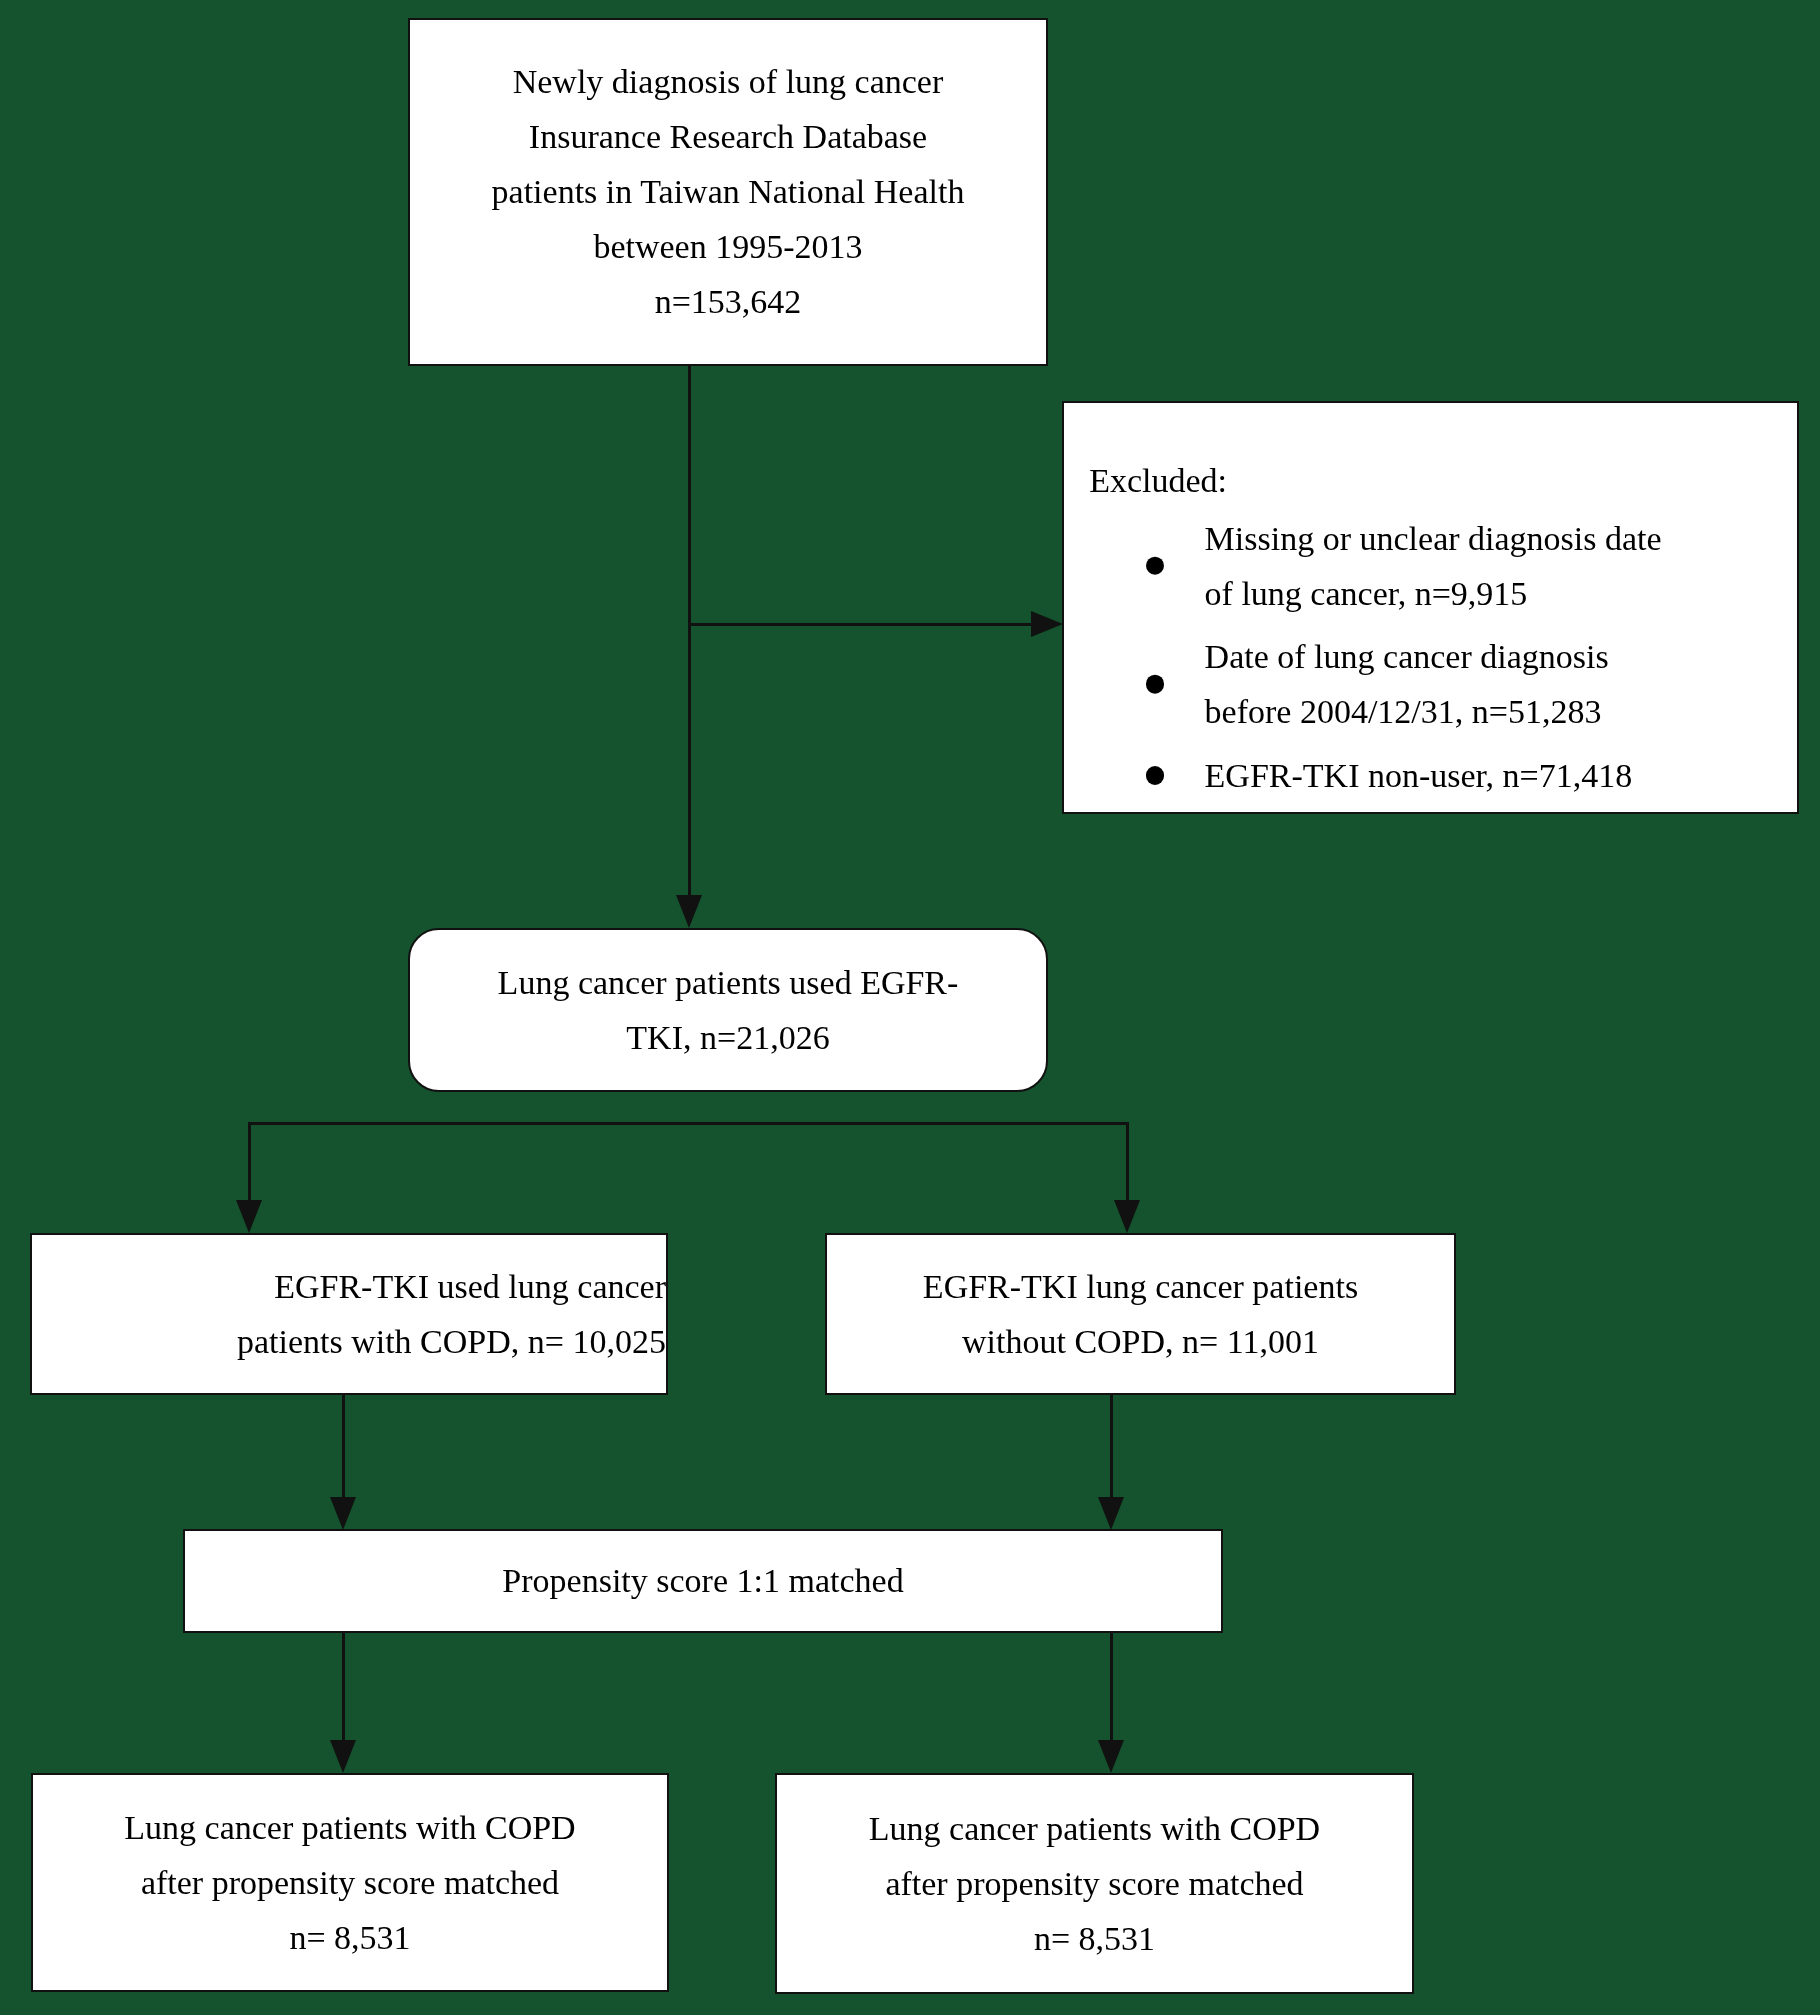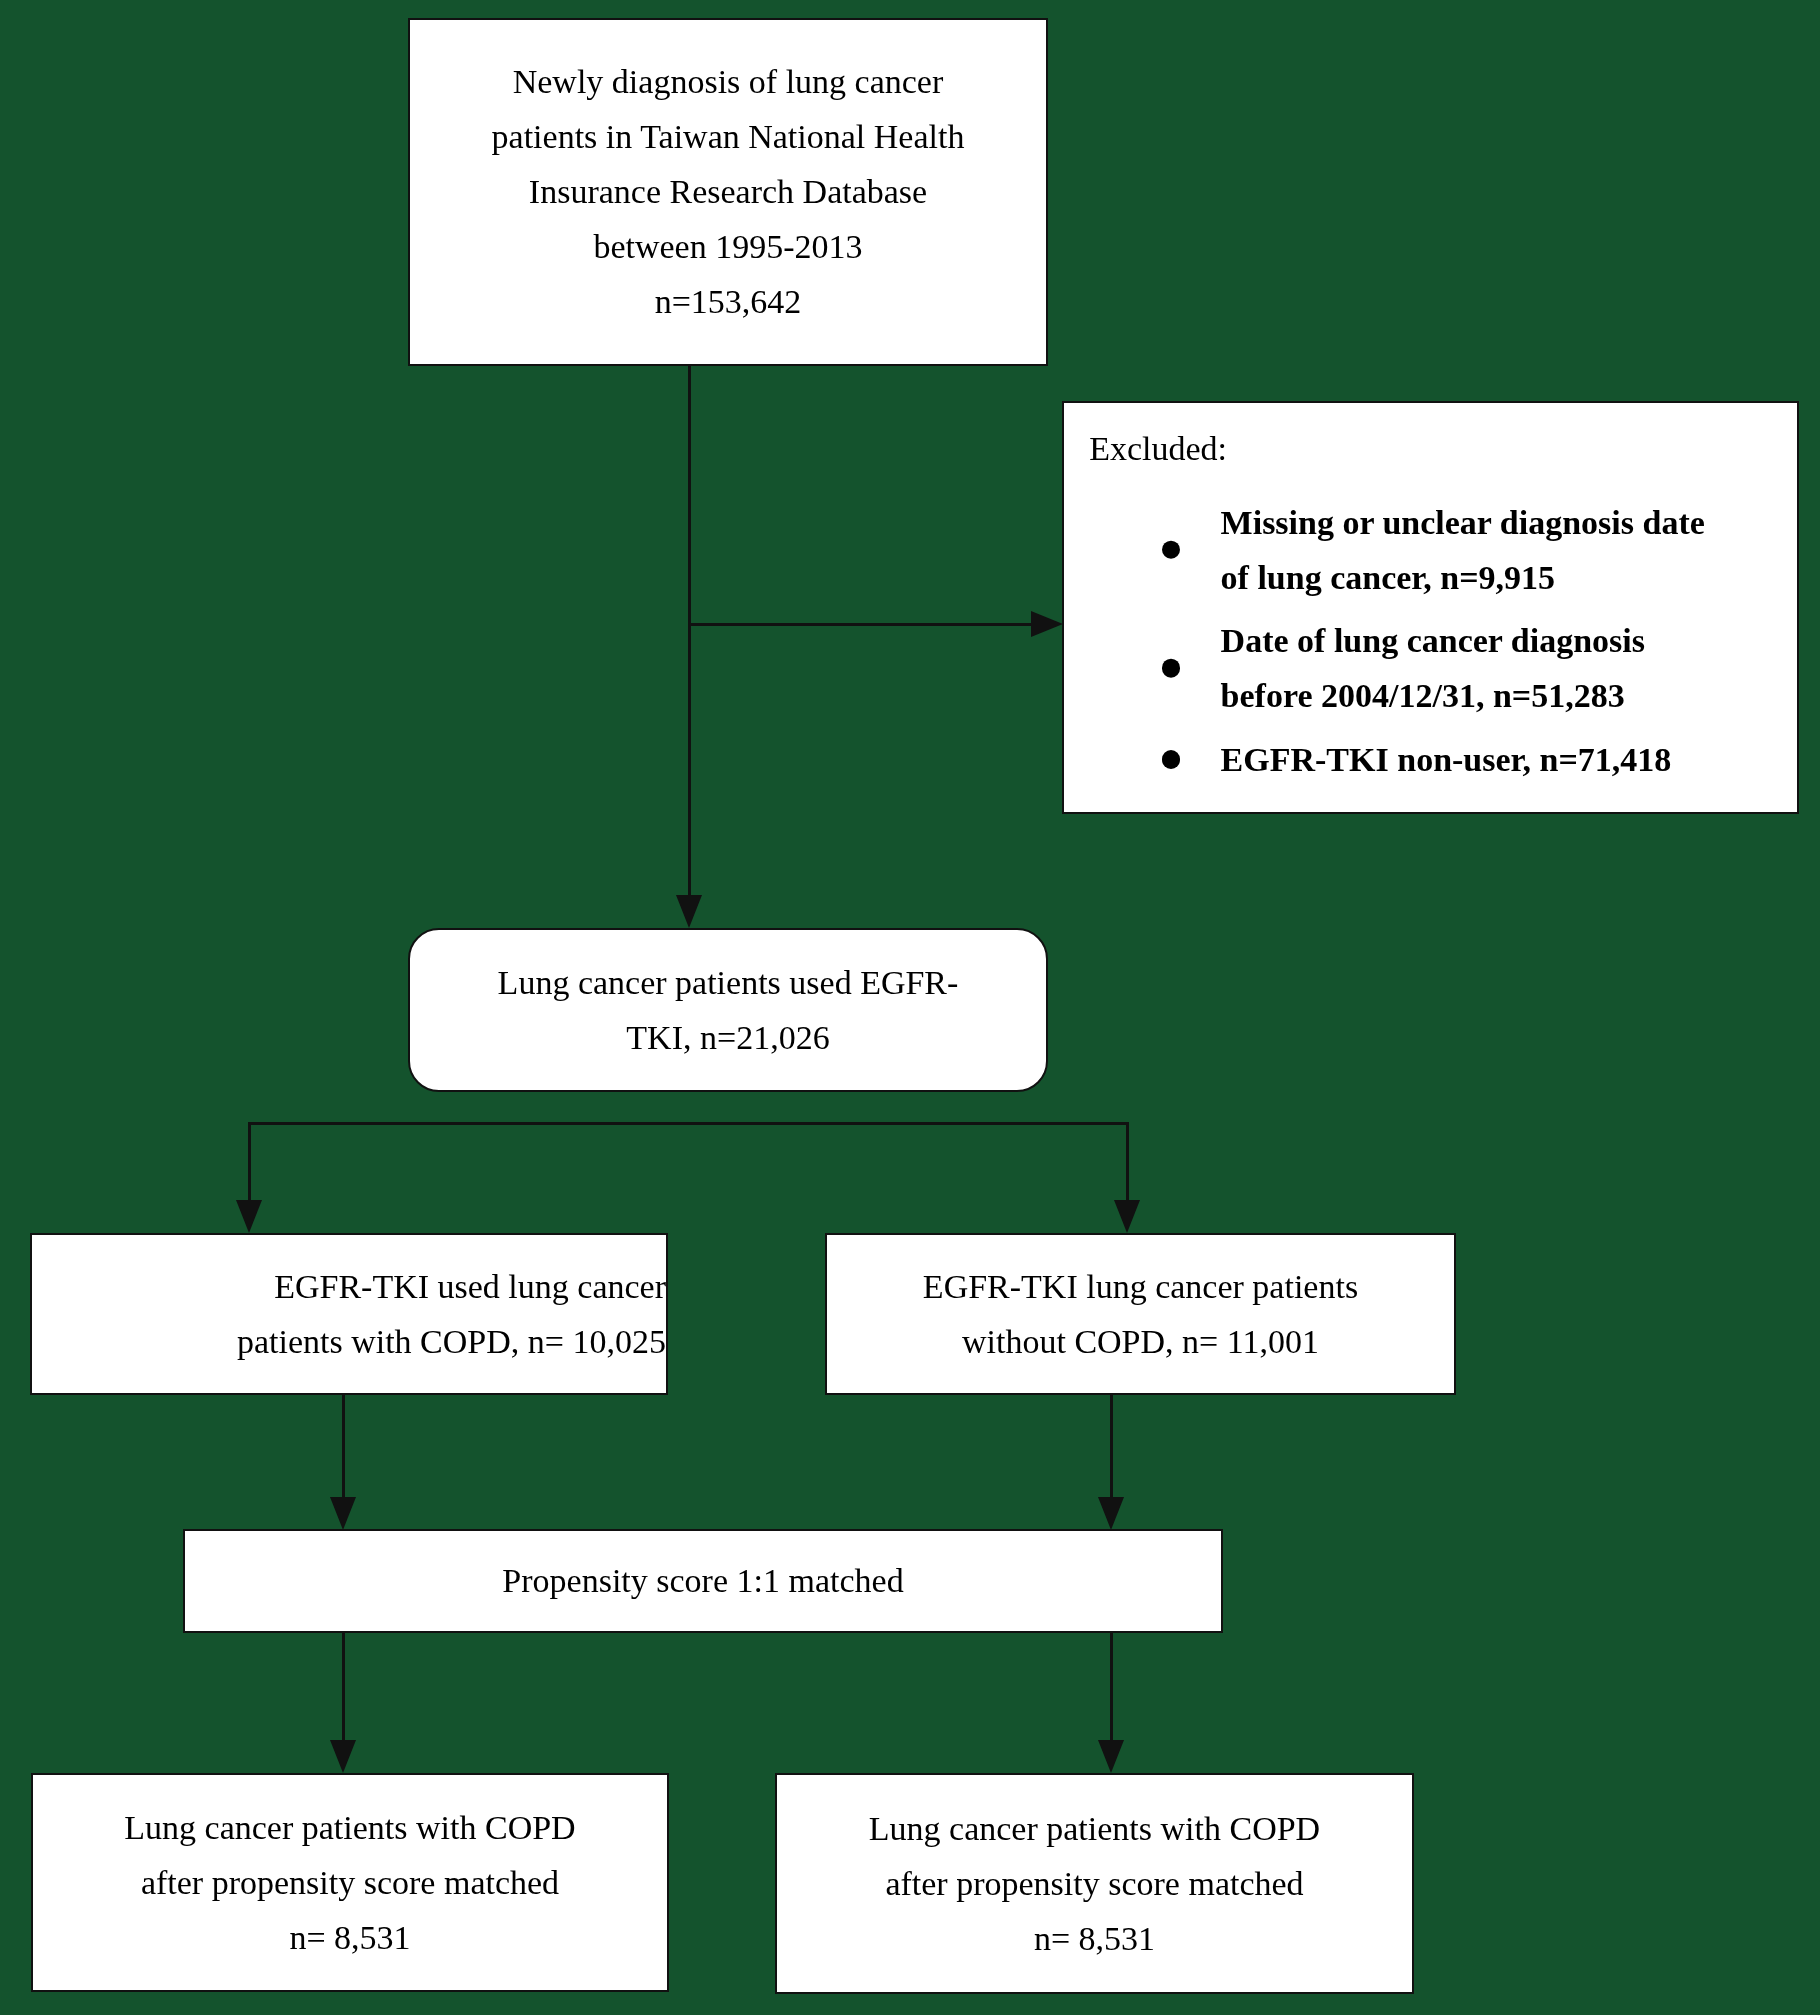--- a/index.html
+++ b/index.html
@@ -48,23 +48,22 @@
 
   
   .excl-title {
     font-size: 34px;
     line-height: 1.5;
     display: block;
     margin: 0 0 4.4px 6.6px;
   }
   .excl-list {
     list-style: none;
-    margin: 16px;
+    margin: 0;
     padding: 0 0 0 63px;
-    font-weight: bold;
   }
   .excl-list li {
     position: relative;
     font-size: 34px;
     line-height: 1.62;
     margin-bottom: 8.7px;
     padding-left: 59px;
   }
   .excl-list li .bullet {
     position: absolute;
@@ -107,22 +106,22 @@
     border-left: 32px solid #111111;
   }
 </style>
 </head>
 <body>
 
 <div id="canvas">
 
   <div class="box" id="box-source">
     <span class="line">Newly diagnosis of lung cancer</span>
+    <span class="line">Insurance Research Database</span>
     <span class="line">patients in Taiwan National Health</span>
-    <span class="line">Insurance Research Database</span>
     <span class="line">between 1995-2013</span>
     <span class="line">n=153,642</span>
   </div>
 
   <div class="vline" style="left:688px; top:366px; height:530px;"></div>
   <div class="arrow-down" style="left:676px; top:895px;"></div>
 
   <div class="hline" style="left:688px; top:623px; width:345px;"></div>
   <div class="arrow-right" style="left:1031px; top:611px;"></div>
 

